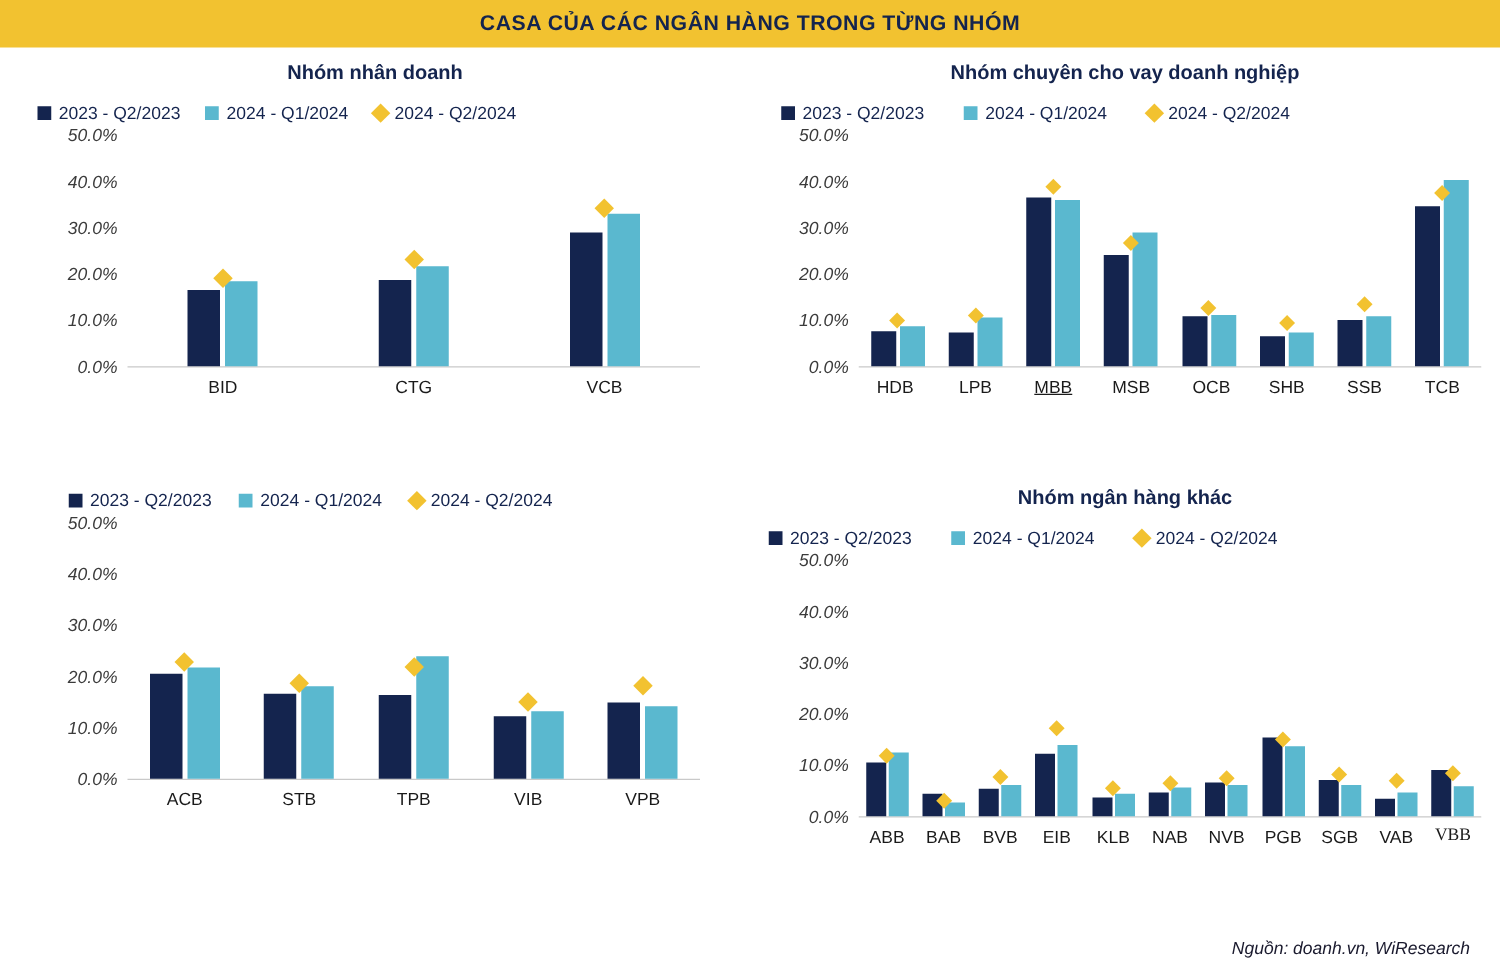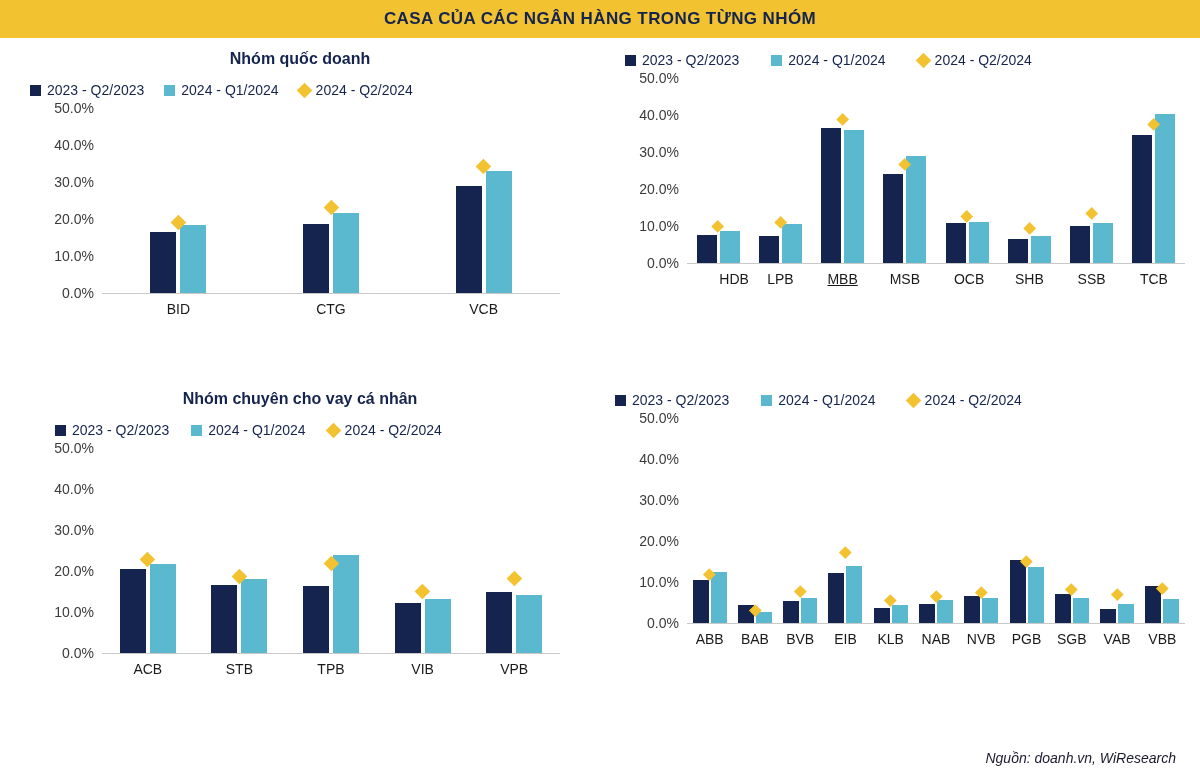--- a/index.html
+++ b/index.html
@@ -101,20 +101,21 @@
   .plot-tr { width: 560px; height: 215px; margin-left: 25px; }
   .plot-bl { width: 520px; height: 235px; margin-left: 40px; }
   .plot-br { width: 560px; height: 235px; margin-left: 25px; }
 
   .y-labels {
     position: absolute;
     left: 0;
     top: 0;
     width: 62px;
     height: 100%;
+    font-style: italic;
   }
   .y-label {
     position: absolute;
     right: 8px;
     font-size: 14px;
     color: #3b3b3b;
     transform: translateY(-50%);
     white-space: nowrap;
   }
   .axis-line {
@@ -165,21 +166,21 @@
 </head>
 <body>
 
 <div class="banner">
   <div class="banner-title">CASA CỦA CÁC NGÂN HÀNG TRONG TỪNG NHÓM</div>
 </div>
 
 <div class="panels">
 
   <div class="panel panel-tl">
-    <div class="panel-title">Nhóm quốc doanh</div>
+    <div class="panel-title">Nhóm nhân doanh</div>
     <div class="legend" style="justify-content:flex-start; margin-left:30px; gap:20px;">
       <div class="legend-item">
         <span class="legend-swatch sq-navy"></span>
         <span>2023 - Q2/2023</span>
       </div>
       <div class="legend-item">
         <span class="legend-swatch sq-teal"></span>
         <span>2024 - Q1/2024</span>
       </div>
       <div class="legend-item">
@@ -214,20 +215,21 @@
             <div class="marker" style="width: 10.8px; height: 10.8px; left: 70.9333px; bottom: 121.51px;"></div>
           </div>
         </div>
         <div class="x-label" style="left: 62px; width: 152.667px; top: 193px;">BID</div>
         <div class="x-label" style="left: 214.667px; width: 152.667px; top: 193px;">CTG</div>
         <div class="x-label" style="left: 367.333px; width: 152.667px; top: 193px;">VCB</div>
       </div>
   </div>
 
   <div class="panel panel-tr">
+    <div class="panel-title">Nhóm chuyên cho vay doanh nghiệp</div>
     <div class="legend" style="justify-content:flex-start; margin-left:25px; gap:32px;">
       <div class="legend-item">
         <span class="legend-swatch sq-navy"></span>
         <span>2023 - Q2/2023</span>
       </div>
       <div class="legend-item">
         <span class="legend-swatch sq-teal"></span>
         <span>2024 - Q1/2024</span>
       </div>
       <div class="legend-item">
@@ -280,33 +282,32 @@
             <div class="bar navy" style="left: 9.625px; width: 20px; height: 37px;"></div>
             <div class="bar teal" style="left: 32.625px; width: 20px; height: 40.33px;"></div>
             <div class="marker" style="width: 9.36px; height: 9.36px; left: 26.445px; bottom: 44.53px;"></div>
           </div>
           <div class="group" style="left: 435.75px; width: 62.25px; height: 185px; bottom: 30px;">
             <div class="bar navy" style="left: 9.625px; width: 20px; height: 128.39px;"></div>
             <div class="bar teal" style="left: 32.625px; width: 20px; height: 149.11px;"></div>
             <div class="marker" style="width: 9.36px; height: 9.36px; left: 26.445px; bottom: 133.7px;"></div>
           </div>
         </div>
-        <div class="x-label" style="left: 78px; width: 62.25px; top: 193px;">HDB</div>
+        <div class="x-label" style="left: 60px; width: 62.25px; top: 193px;">HDB</div>
         <div class="x-label" style="left: 124.25px; width: 62.25px; top: 193px;">LPB</div>
         <div class="x-label" style="left: 186.5px; width: 62.25px; top: 193px; text-decoration: underline;">MBB</div>
         <div class="x-label" style="left: 248.75px; width: 62.25px; top: 193px;">MSB</div>
         <div class="x-label" style="left: 313px; width: 62.25px; top: 193px;">OCB</div>
         <div class="x-label" style="left: 373.25px; width: 62.25px; top: 193px;">SHB</div>
         <div class="x-label" style="left: 435.5px; width: 62.25px; top: 193px;">SSB</div>
         <div class="x-label" style="left: 497.75px; width: 62.25px; top: 193px;">TCB</div>
       </div>
   </div>
 
   <div class="panel panel-bl">
-    <div class="panel-title">Nhóm chuyên cho vay cá nhân</div>
     <div class="legend" style="justify-content:flex-start; margin-left:55px; gap:22px;">
       <div class="legend-item">
         <span class="legend-swatch sq-navy"></span>
         <span>2023 - Q2/2023</span>
       </div>
       <div class="legend-item">
         <span class="legend-swatch sq-teal"></span>
         <span>2024 - Q1/2024</span>
       </div>
       <div class="legend-item">
@@ -353,20 +354,21 @@
         </div>
         <div class="x-label" style="left: 62px; width: 91.6px; top: 213px;">ACB</div>
         <div class="x-label" style="left: 153.6px; width: 91.6px; top: 213px;">STB</div>
         <div class="x-label" style="left: 245.2px; width: 91.6px; top: 213px;">TPB</div>
         <div class="x-label" style="left: 336.8px; width: 91.6px; top: 213px;">VIB</div>
         <div class="x-label" style="left: 428.4px; width: 91.6px; top: 213px;">VPB</div>
       </div>
   </div>
 
   <div class="panel panel-br">
+    <div class="panel-title">Nhóm ngân hàng khác</div>
     <div class="legend" style="justify-content:flex-start; margin-left:15px; gap:32px;">
       <div class="legend-item">
         <span class="legend-swatch sq-navy"></span>
         <span>2023 - Q2/2023</span>
       </div>
       <div class="legend-item">
         <span class="legend-swatch sq-teal"></span>
         <span>2024 - Q1/2024</span>
       </div>
       <div class="legend-item">
@@ -444,19 +446,19 @@
         <div class="x-label" style="left: 62px; width: 45.2727px; top: 213px;">ABB</div>
         <div class="x-label" style="left: 107.273px; width: 45.2727px; top: 213px;">BAB</div>
         <div class="x-label" style="left: 152.545px; width: 45.2727px; top: 213px;">BVB</div>
         <div class="x-label" style="left: 197.818px; width: 45.2727px; top: 213px;">EIB</div>
         <div class="x-label" style="left: 243.091px; width: 45.2727px; top: 213px;">KLB</div>
         <div class="x-label" style="left: 288.364px; width: 45.2727px; top: 213px;">NAB</div>
         <div class="x-label" style="left: 333.636px; width: 45.2727px; top: 213px;">NVB</div>
         <div class="x-label" style="left: 378.909px; width: 45.2727px; top: 213px;">PGB</div>
         <div class="x-label" style="left: 424.182px; width: 45.2727px; top: 213px;">SGB</div>
         <div class="x-label" style="left: 469.455px; width: 45.2727px; top: 213px;">VAB</div>
-        <div class="x-label" style="left: 514.727px; width: 45.2727px; top: 213px;">VBB</div>
+        <div class="x-label" style="left: 514.727px; width: 45.2727px; top: 213px; font-family: Liberation Serif, serif;">VBB</div>
       </div>
   </div>
 
 </div>
 
 <div class="source">Nguồn: doanh.vn, WiResearch</div>
 
 </body></html>

